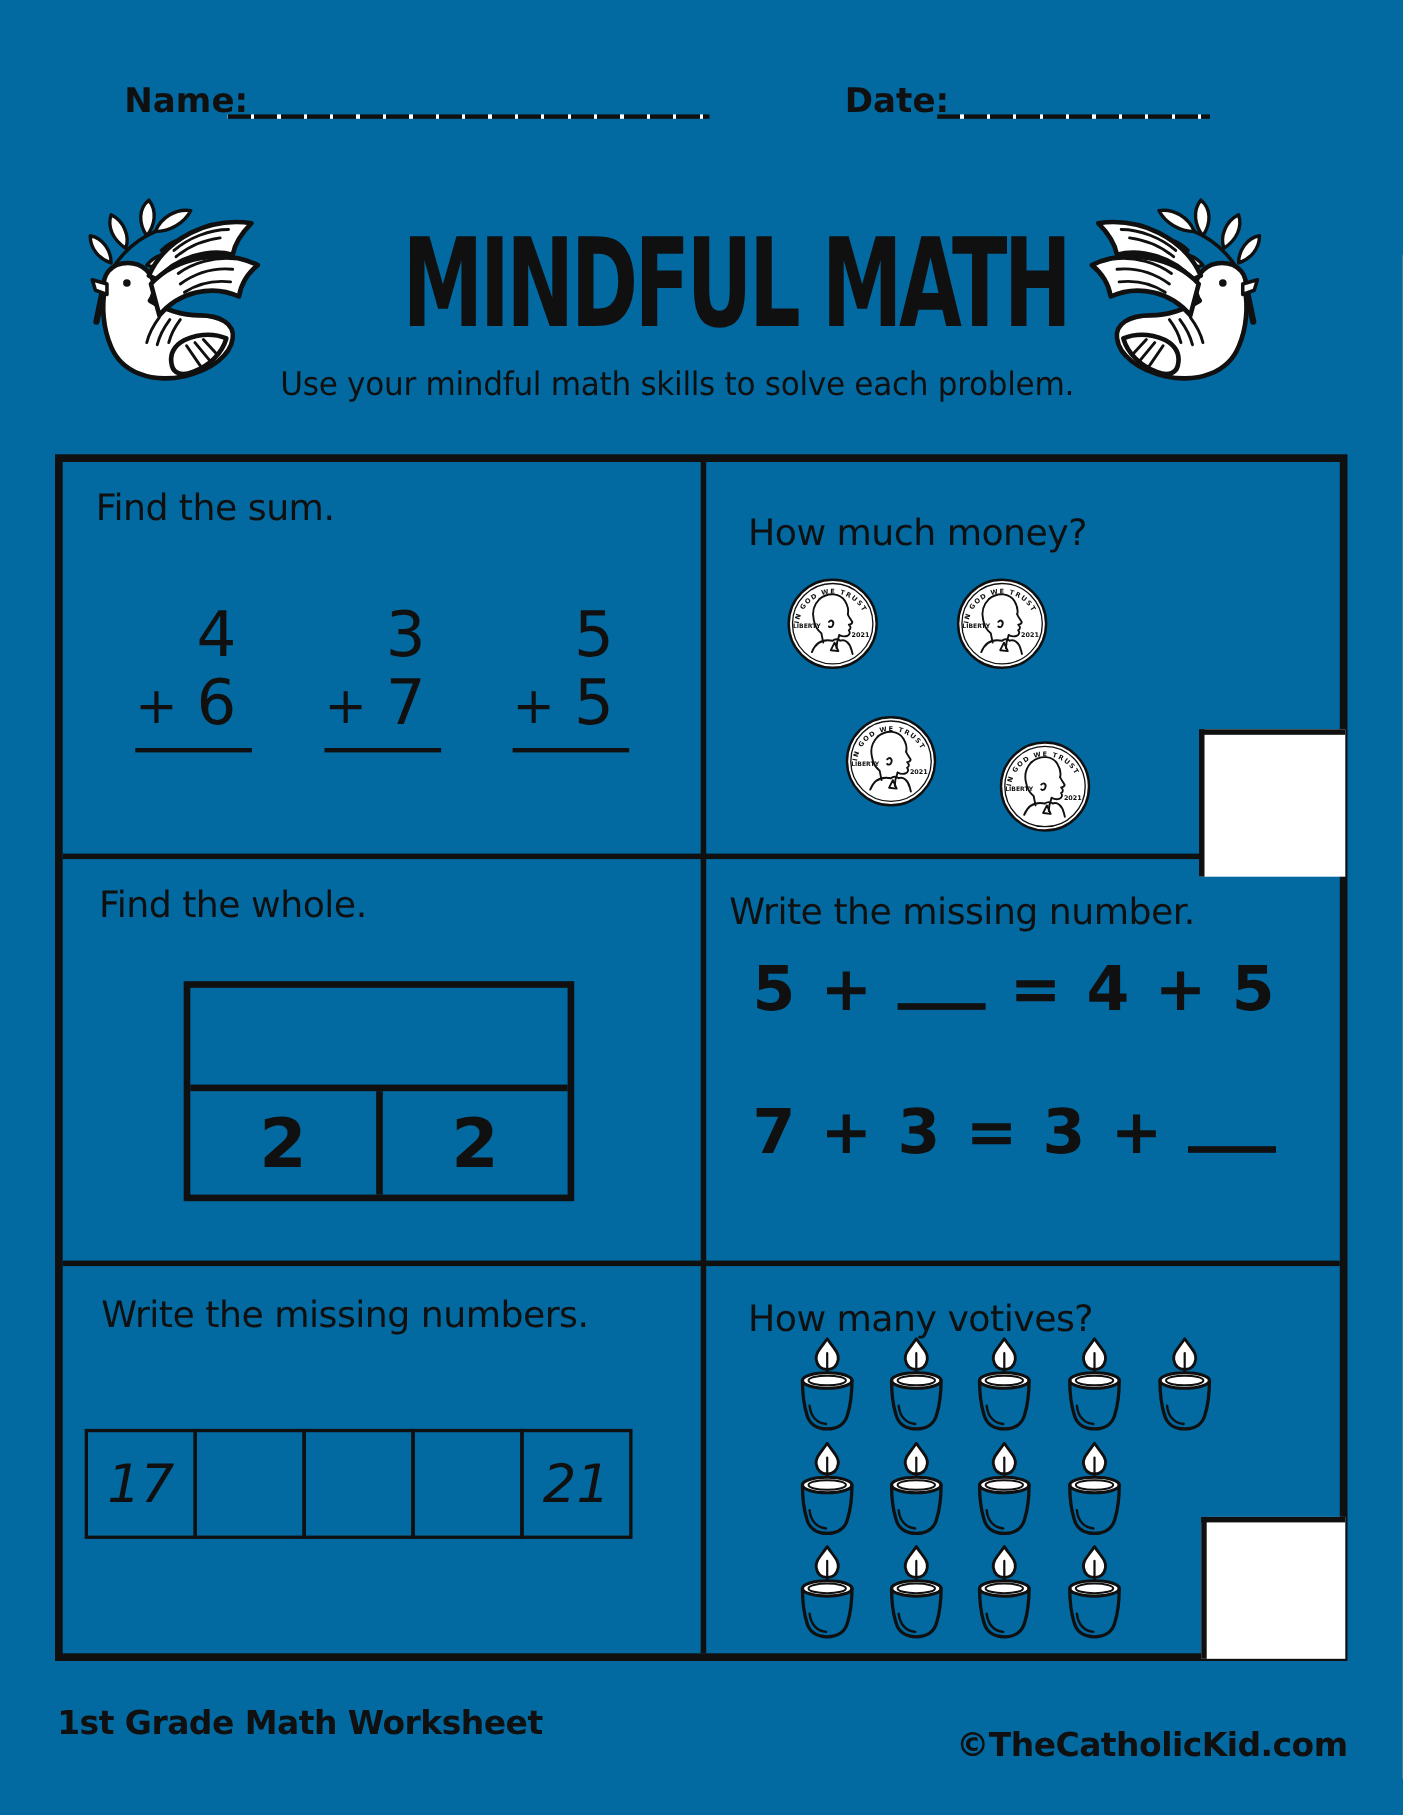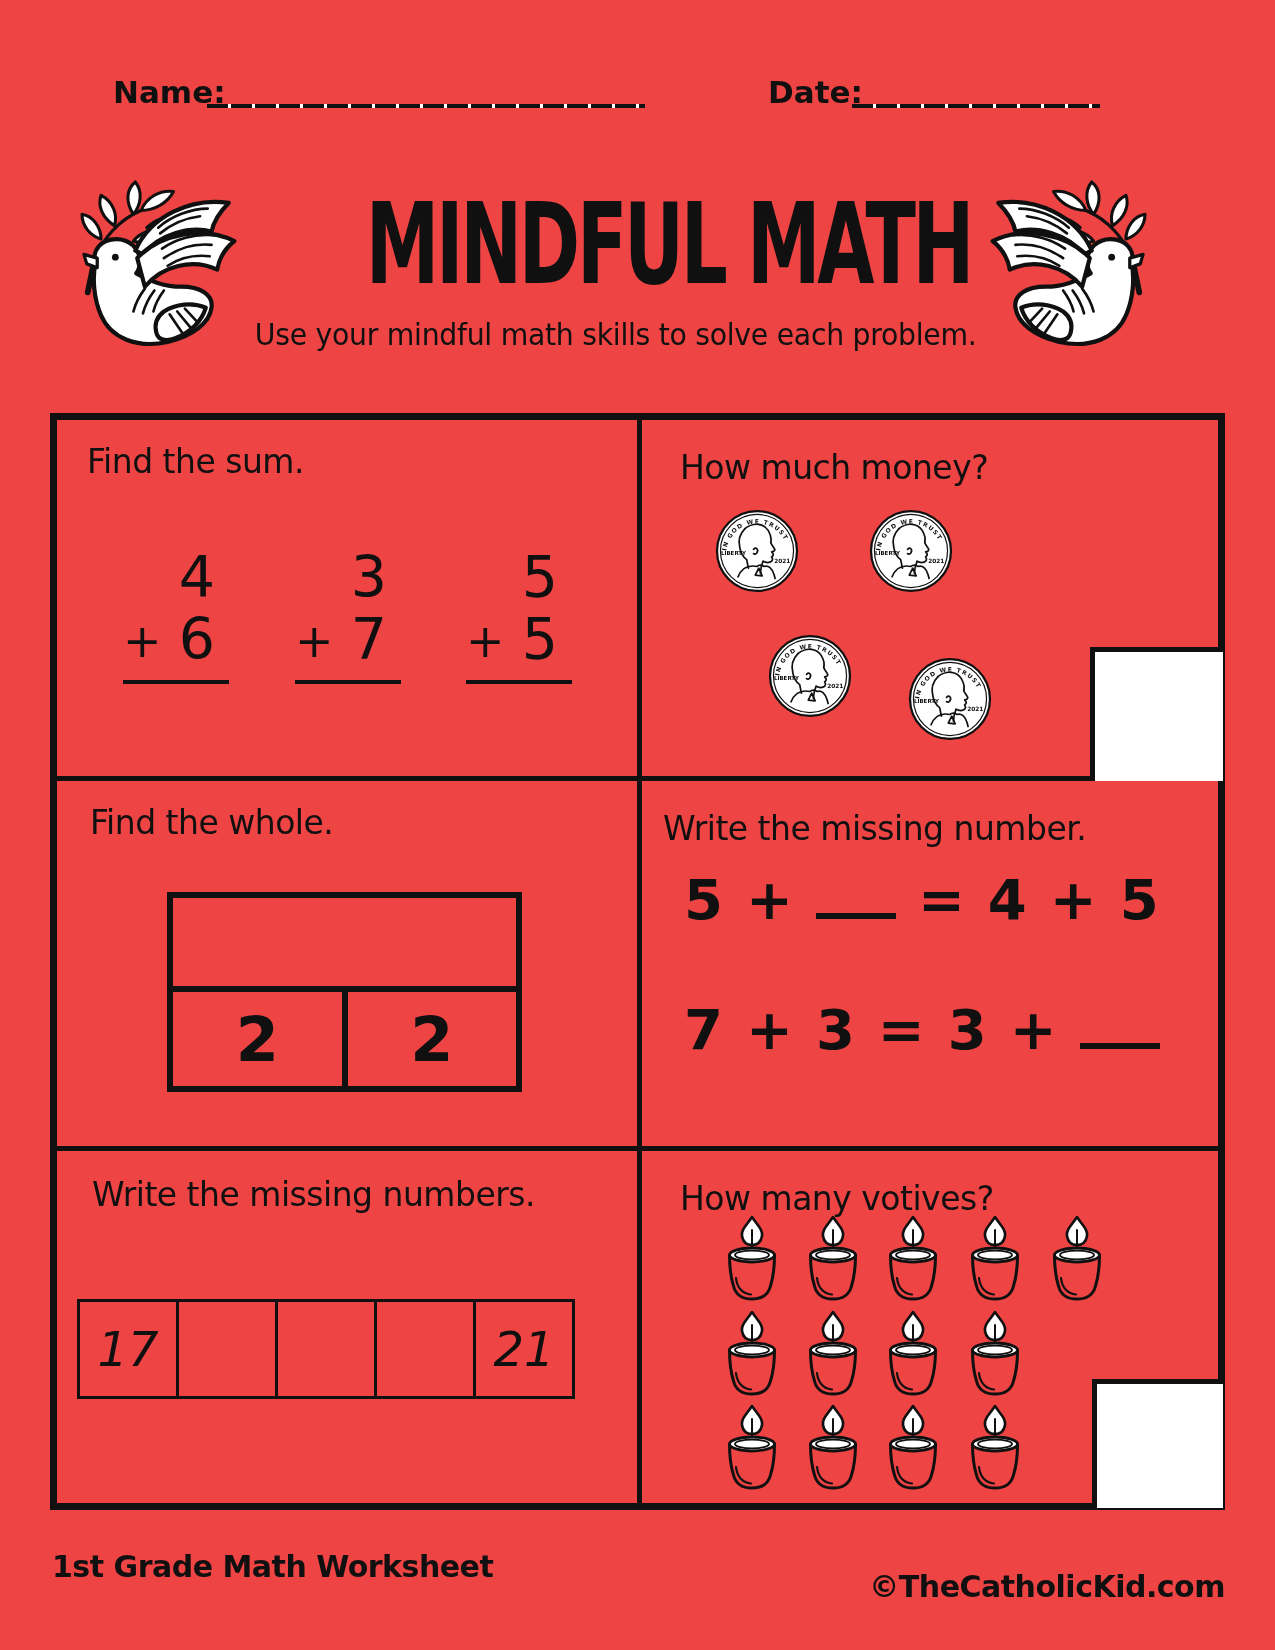--- a/index.html
+++ b/index.html
@@ -1,46 +1,46 @@
 <!DOCTYPE html>
 <html><head>
 <meta charset="utf-8">
 <style>
   html,body{margin:0;padding:0;background:#888;}
   .sheet{
-    position:relative;width:1275px;height:1650px;background:#ef4444;
+    position:relative;width:1275px;height:1650px;background:#0369a1;
     margin:0 auto;font-family:"DejaVu Sans",sans-serif;color:#101010;overflow:hidden;
   }
   .abs{position:absolute;}
 
   
   .field-label{font-weight:bold;font-size:31px;}
   .write-line{height:4px;background:repeating-linear-gradient(90deg,#101010 0 21px,#fff 21px 24px);}
 
   
-  .title-wrap{left:240px;top:186px;width:740px;text-align:center;}
+  .title-wrap{left:240px;top:200px;width:740px;text-align:center;}
   .main-title{
     font-size:112px;font-weight:bold;line-height:1.05;white-space:nowrap;
     letter-spacing:-5px;transform:scaleX(0.66);transform-origin:50% 50%;margin:0;
   }
   .subtitle{font-size:29.5px;letter-spacing:-0.3px;margin-top:14px;white-space:nowrap;
     transform:scaleX(0.96);transform-origin:50% 50%;}
 
   .dove{width:200px;height:186px;}
   .dove.mirrored{transform:scaleX(-1);}
 
   
   .grid{left:50px;top:413px;width:1175px;height:1097px;border:7px solid #101010;box-sizing:border-box;}
   .divider{background:#101010;position:absolute;}
   .v-div{left:580px;top:0;width:5px;height:1083px;}
   .h-div1{left:0;top:356px;width:1161px;height:5px;}
   .h-div2{left:0;top:726px;width:1161px;height:5px;}
   .cell{position:absolute;}
   .c1{left:0;top:0;width:580px;height:356px;}
-  .c2{left:585px;top:0;width:576px;height:253px;padding-left:11px;}
+  .c2{left:585px;top:16px;width:576px;height:253px;padding-left:11px;}
   .c3{left:0;top:361px;width:580px;height:365px;text-align:right;}
   .c4{left:568px;top:361px;width:576px;height:365px;}
   .c5{left:0;top:731px;width:580px;height:280px;}
   .c6{left:585px;top:731px;width:576px;height:352px;}
   .prompt{position:absolute;font-size:33px;letter-spacing:-0.5px;}
 
   
   .problem{position:absolute;top:126px;width:106px;border-bottom:4px solid #101010;padding-bottom:10px;}
   .problem .top-num{font-size:57px;line-height:62px;text-align:right;padding-right:14px;}
   .problem .bot-row{display:flex;justify-content:space-between;align-items:flex-end;}

